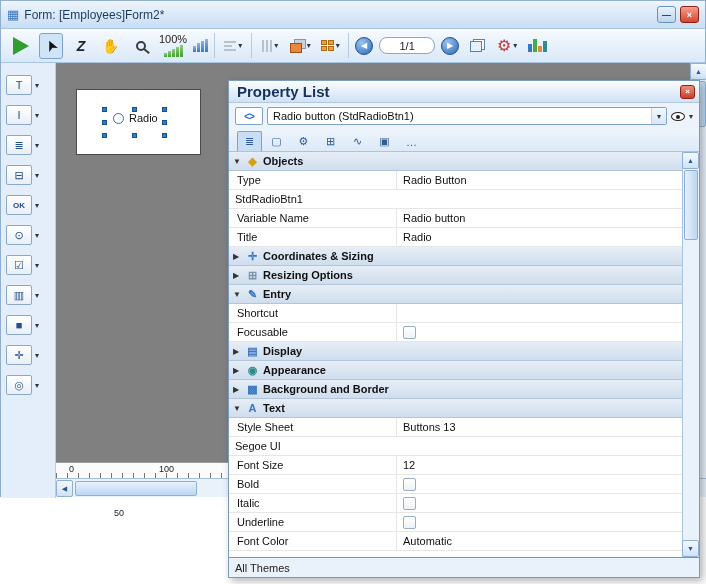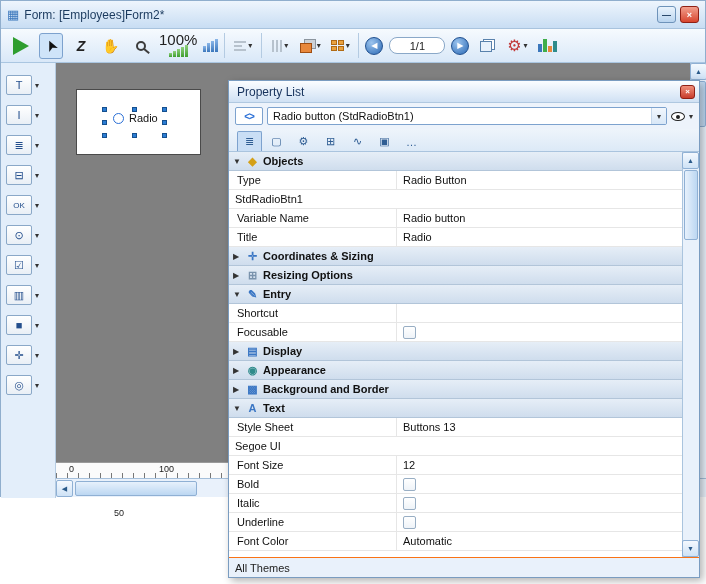--- a/index.html
+++ b/index.html
@@ -21,21 +21,21 @@
 .tb-sep{width:1px;height:25px;background:#b4cbe2}
 .tb-btn{height:26px;min-width:24px;display:flex;align-items:center;justify-content:center;border:1px solid transparent;border-radius:3px;color:#222}
 .tb-btn.selected{background:#cfe4f9;border-color:#7da2ce}
 .run-icon{width:0;height:0;border-left:16px solid #2f9e2f;border-top:9px solid transparent;border-bottom:9px solid transparent}
 .pointer-glyph{display:inline-block;transform:rotate(-115deg);font-size:15px;color:#111}
 .z-glyph{font-size:14px;font-weight:bold;font-style:italic;color:#222}
 .hand-glyph{font-size:14px;color:#a9761f}
 .mag{width:10px;height:10px;border:2px solid #3c3c3c;border-radius:50%;position:relative}
 .mag::after{content:"";position:absolute;width:7px;height:2px;background:#3c3c3c;right:-6px;bottom:-3px;transform:rotate(40deg)}
 .zoom-widget{display:flex;flex-direction:column;align-items:center;gap:1px}
-.zoom-label{font-size:15px;color:#222;line-height:9px}
+.zoom-label{font-size:11px;color:#222;line-height:9px}
 .bars{display:flex;align-items:flex-end;gap:1px}
 .bars i{display:block;width:3px;background:linear-gradient(#8fd07c,#3f9e2f)}
 .bars i:nth-child(1){height:4px}.bars i:nth-child(2){height:6px}.bars i:nth-child(3){height:8px}
 .bars i:nth-child(4){height:10px}.bars i:nth-child(5){height:12px}
 .bars.blue i{background:linear-gradient(#8ab6e8,#3b77bc)}
 .bars.blue i:nth-child(1){height:6px}.bars.blue i:nth-child(2){height:9px}
 .bars.blue i:nth-child(3){height:11px}.bars.blue i:nth-child(4){height:13px}
 .dd{font-size:8px;color:#333;margin-left:2px}
 .icon-align{display:flex;flex-direction:column;gap:2px}
 .icon-align i{display:block;height:2px;background:#b7c2cd}
@@ -84,21 +84,21 @@
 .sb-arrow{position:absolute;width:17px;height:17px;background:linear-gradient(#f4f9fe,#cfe2f6);border:1px solid #8fb0d4;border-radius:2px;font-size:7px;color:#2a5a8a;display:flex;align-items:center;justify-content:center}
 .hscroll .sb-arrow{left:0;top:1px}
 .hthumb{position:absolute;left:19px;top:2px;width:122px;height:15px;background:linear-gradient(#e7f1fc,#bcd7f2);border:1px solid #8fb0d4;border-radius:2px}
 .vscroll-main{position:absolute;left:689px;top:62px;width:17px;height:415px;background:#e9f1fb;border-left:1px solid #a5bfda}
 .vscroll-main .sb-arrow.up{left:-1px;top:0}
 .vthumb{position:absolute;left:1px;top:18px;width:14px;height:46px;background:linear-gradient(90deg,#e7f1fc,#bcd7f2);border:1px solid #8fb0d4;border-radius:2px}
 
 
 .plist{position:absolute;left:228px;top:80px;width:472px;height:498px;background:#edf3fb;border:1px solid #7a9cc0;box-shadow:3px 3px 8px rgba(0,0,0,.3);z-index:10}
 .pl-titlebar{height:22px;background:linear-gradient(#fbfdff,#d0e1f4);border-bottom:1px solid #b0c8e0;display:flex;align-items:center;padding:0 4px 0 8px}
-.pl-title{font-size:12px;font-weight:normal;color:#16325c;flex:1}
+.pl-title{font-size:15px;font-weight:bold;color:#16325c;flex:1}
 .pl-close{width:15px;height:14px;background:linear-gradient(#f0907c,#c83c2c);border:1px solid #8f2015;border-radius:3px;color:#fff;font-size:8px;font-weight:bold;display:flex;align-items:center;justify-content:center}
 .pl-selector{height:26px;display:flex;align-items:center;gap:4px;padding:0 6px}
 .pl-nav{width:28px;height:18px;background:#fff;border:1px solid #7da2ce;border-radius:2px;color:#2a6fd6;font-weight:bold;font-size:10px;display:flex;align-items:center;justify-content:center;letter-spacing:-1px}
 .pl-combo{flex:1;height:18px;background:#fff;border:1px solid #7da2ce;border-radius:2px;display:flex;align-items:center;overflow:hidden}
 .pl-combo-text{flex:1;font-size:11px;padding-left:5px;color:#111;white-space:nowrap;overflow:hidden}
 .pl-combo-dd{width:15px;height:100%;border-left:1px solid #c4d6ea;background:linear-gradient(#f2f7fd,#d8e7f7);font-size:8px;color:#333;display:flex;align-items:center;justify-content:center}
 .pl-eye{display:flex;align-items:center;gap:2px}
 .eye-shape{width:14px;height:9px;border:1px solid #222;border-radius:50%;position:relative;background:#fff}
 .eye-shape::after{content:"";position:absolute;left:4px;top:2px;width:4px;height:4px;background:#222;border-radius:50%}
 .pl-tabs{height:23px;display:flex;align-items:flex-end;gap:2px;padding-left:8px;border-bottom:1px solid #aac4de;background:linear-gradient(#eef4fb,#dce9f7)}
@@ -231,21 +231,21 @@
         </div>
         <div class="tool-row">
           <span class="tool-box">≣</span>
           <span class="tool-dd">▾</span>
         </div>
         <div class="tool-row">
           <span class="tool-box">⊟</span>
           <span class="tool-dd">▾</span>
         </div>
         <div class="tool-row">
-          <span class="tool-box" style="font-size: 8px; font-weight: normal;">OK</span>
+          <span class="tool-box" style="font-size: 8px; font-weight: bold;">OK</span>
           <span class="tool-dd">▾</span>
         </div>
         <div class="tool-row">
           <span class="tool-box">⊙</span>
           <span class="tool-dd">▾</span>
         </div>
         <div class="tool-row">
           <span class="tool-box">☑</span>
           <span class="tool-dd">▾</span>
         </div>

